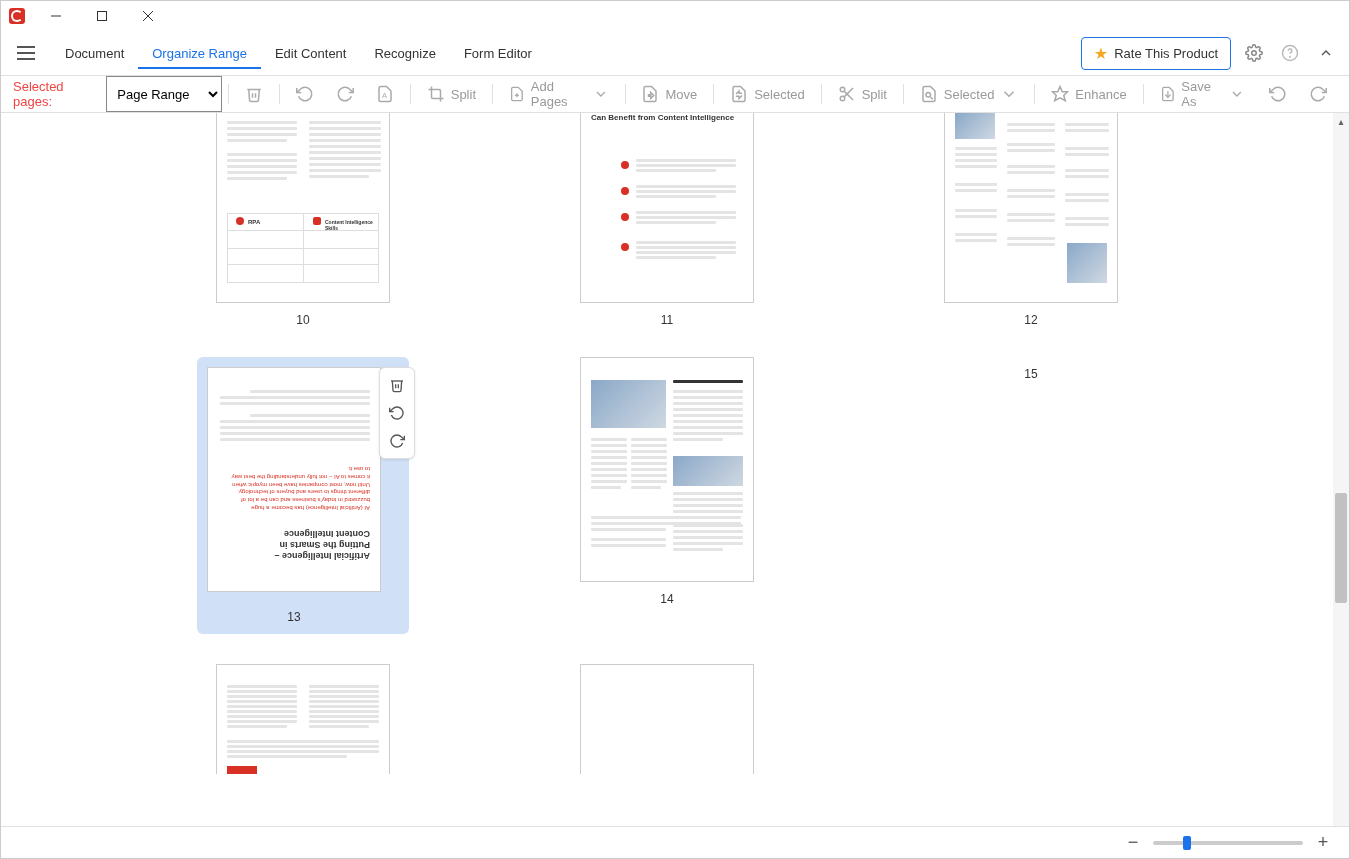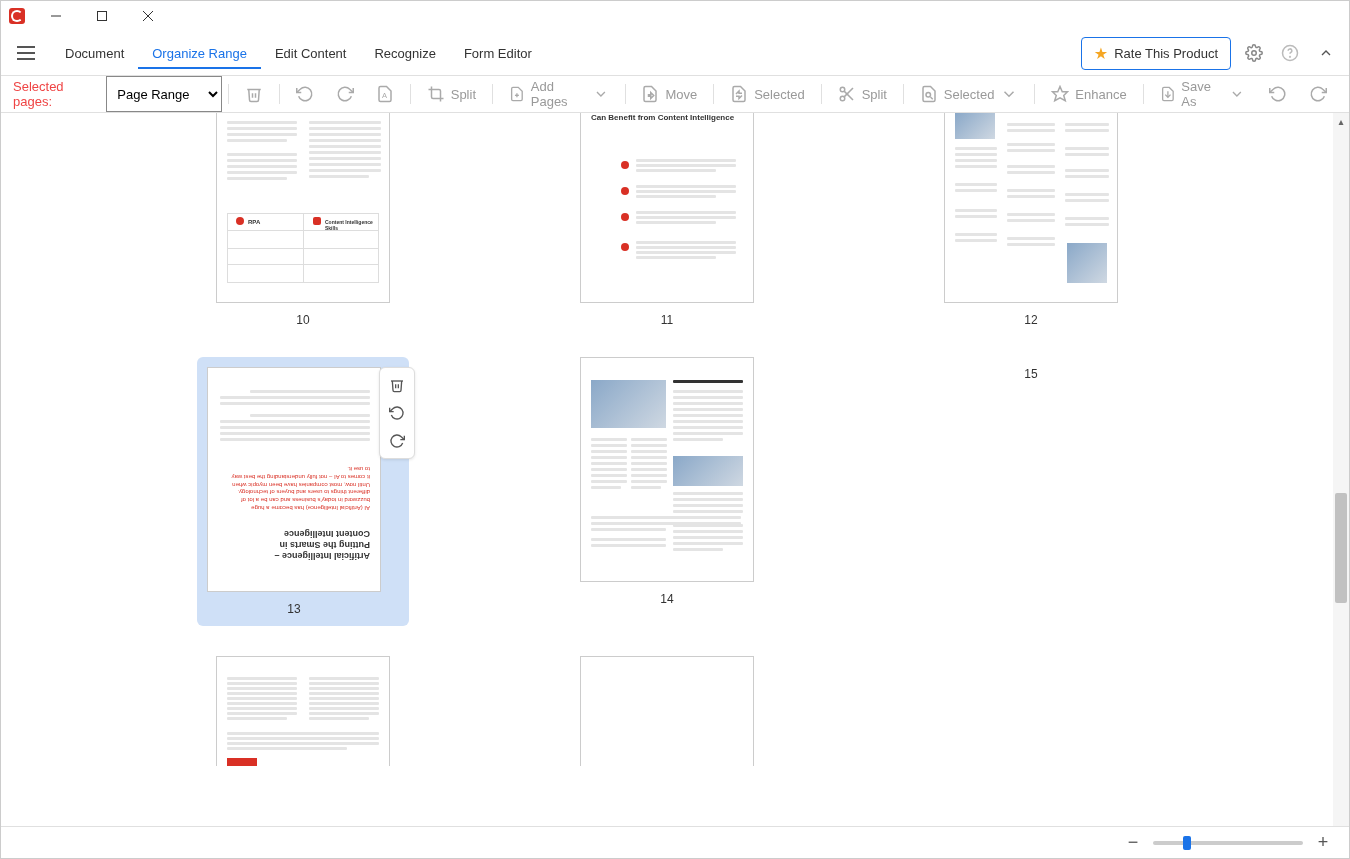--- a/index.html
+++ b/index.html
@@ -42,21 +42,21 @@
 .scrollbar-arrow.up { top: 0; }
 
 .grid { display: grid; grid-template-columns: repeat(3, 1fr); justify-items: center; padding: 0 120px 20px 120px; row-gap: 30px; }
 
 .page-wrap { display: flex; flex-direction: column; align-items: center; position: relative; }
 .page-wrap.selected { background: #cfe0f7; border-radius: 6px; padding: 10px 28px 10px 10px; }
 .page-thumb { width: 174px; height: 225px; background: #fff; border: 1px solid #ccc; position: relative; overflow: hidden; }
 .page-thumb.top-cut { height: 190px; border-top: none; }
 .page-thumb.bottom-cut { height: 110px; border-bottom: none; }
 .page-num { font-size: 12px; color: #333; margin-top: 10px; }
-.page-wrap.selected .page-num { margin-top: 10px; }
+.page-wrap.selected .page-num { margin-top: 18px; }
 
 .thumb-tools { position: absolute; top: 10px; right: -6px; background: #fff; border: 1px solid #ddd; border-radius: 6px; display: flex; flex-direction: column; padding: 4px; gap: 2px; box-shadow: 0 1px 3px rgba(0,0,0,0.1); }
 .thumb-tool { width: 26px; height: 26px; display: flex; align-items: center; justify-content: center; color: #555; }
 
 
 .fake-text { position: absolute; background: #e4e4e4; border-radius: 1px; }
 .fake-heading { position: absolute; font-size: 9px; font-weight: bold; color: #333; }
 .fake-red { position: absolute; font-size: 8px; color: #d93025; }
 .fake-img { position: absolute; background: linear-gradient(135deg, #8aa8c8, #cfd8e2); }
 .bullet-red { position: absolute; width: 8px; height: 8px; background: #d93025; border-radius: 50%; }

